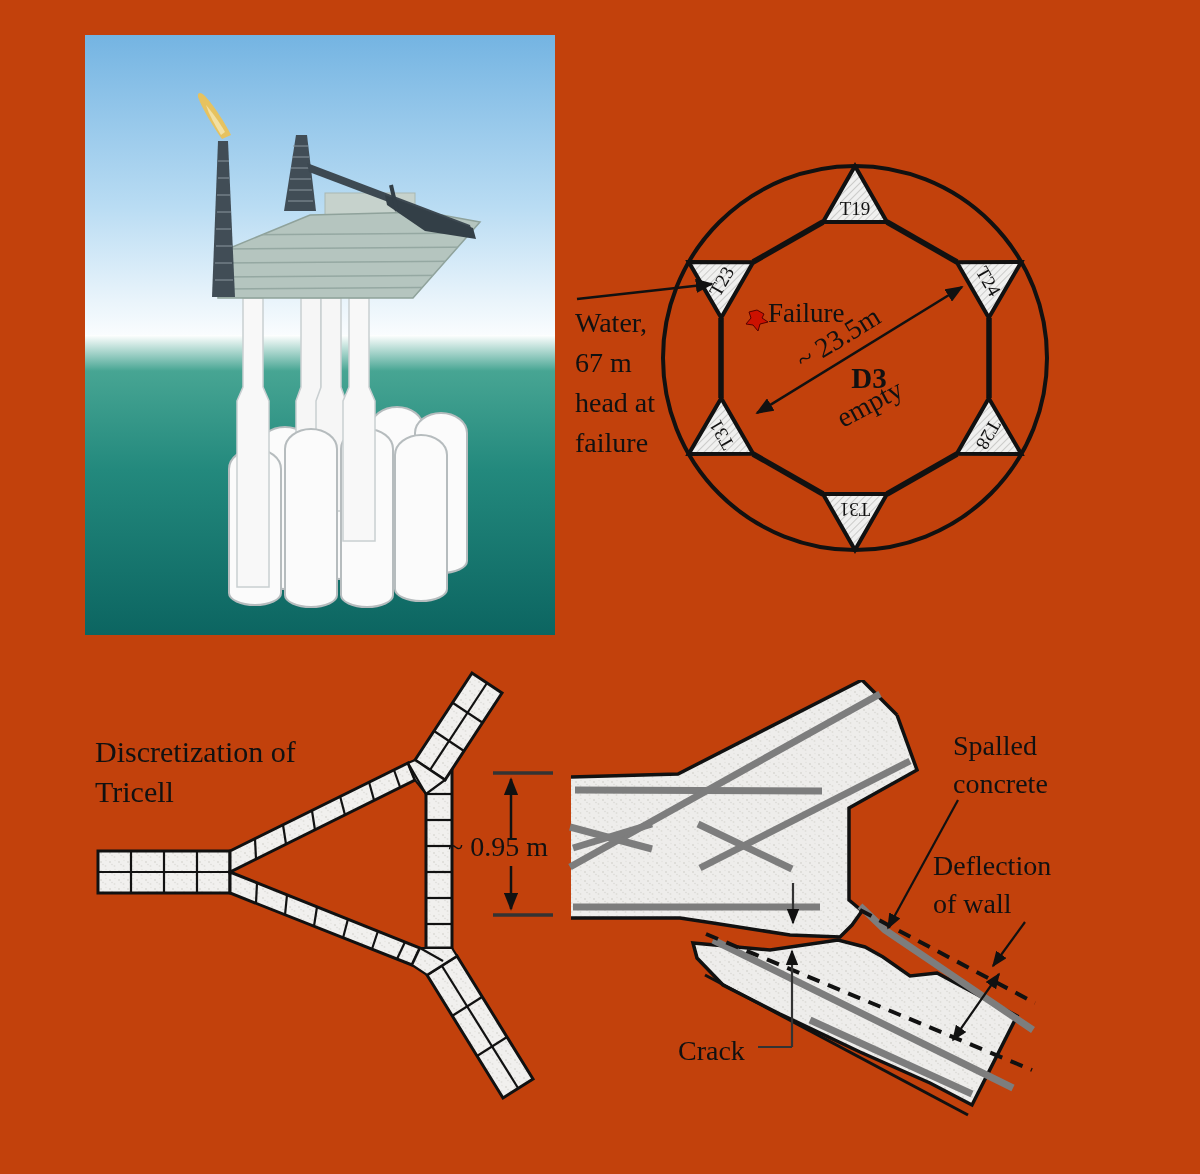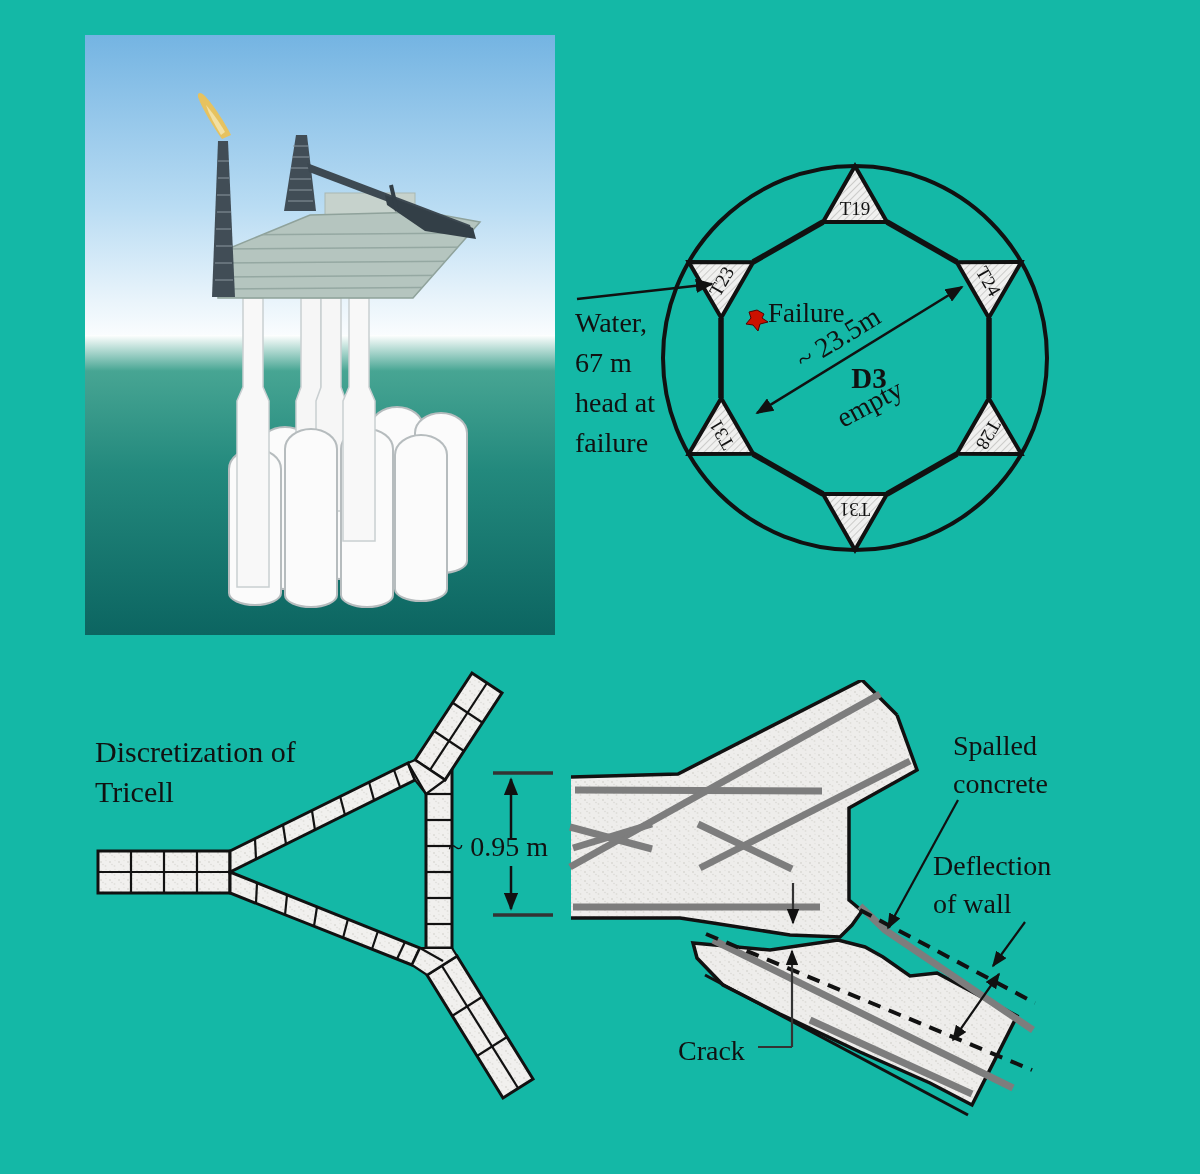--- a/index.html
+++ b/index.html
@@ -1,16 +1,16 @@
 <!DOCTYPE html>
 <html><head>
 <meta charset="utf-8">
 <style>
   html,body{margin:0;padding:0;background:#ffffff;}
-  #page{position:relative;width:1200px;height:1174px;background:#14b8a6;overflow:hidden;
+  #page{position:relative;width:1200px;height:1174px;background:#c2410c;overflow:hidden;
         font-family:"Liberation Serif","DejaVu Serif",serif;}
   .panel{position:absolute;}
   svg text{font-family:"Liberation Serif","DejaVu Serif",serif;fill:#111;}
 </style>
 </head>
 <body>
 
 <div id="page">
 
   <svg class="panel" style="left:85px;top:35px;" width="470" height="600" viewBox="0 0 470 600">

